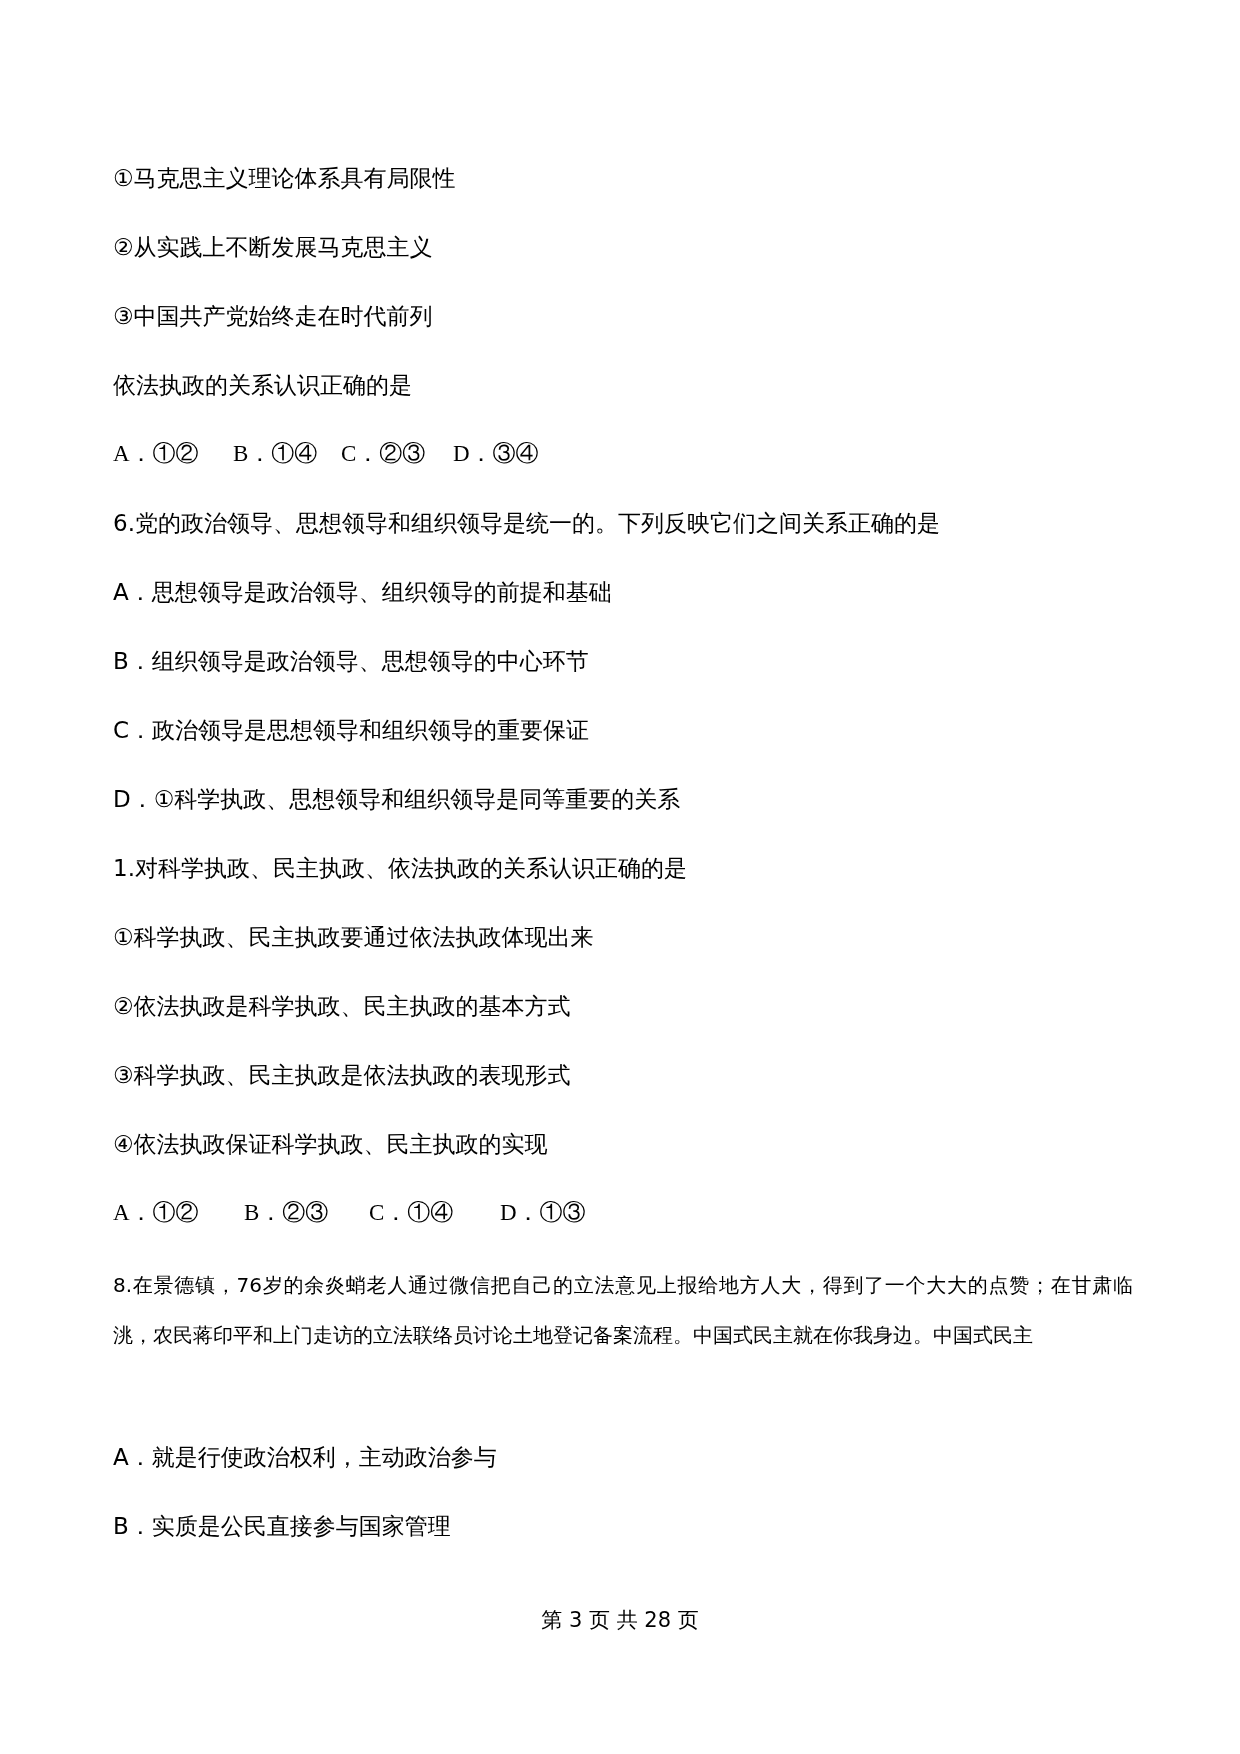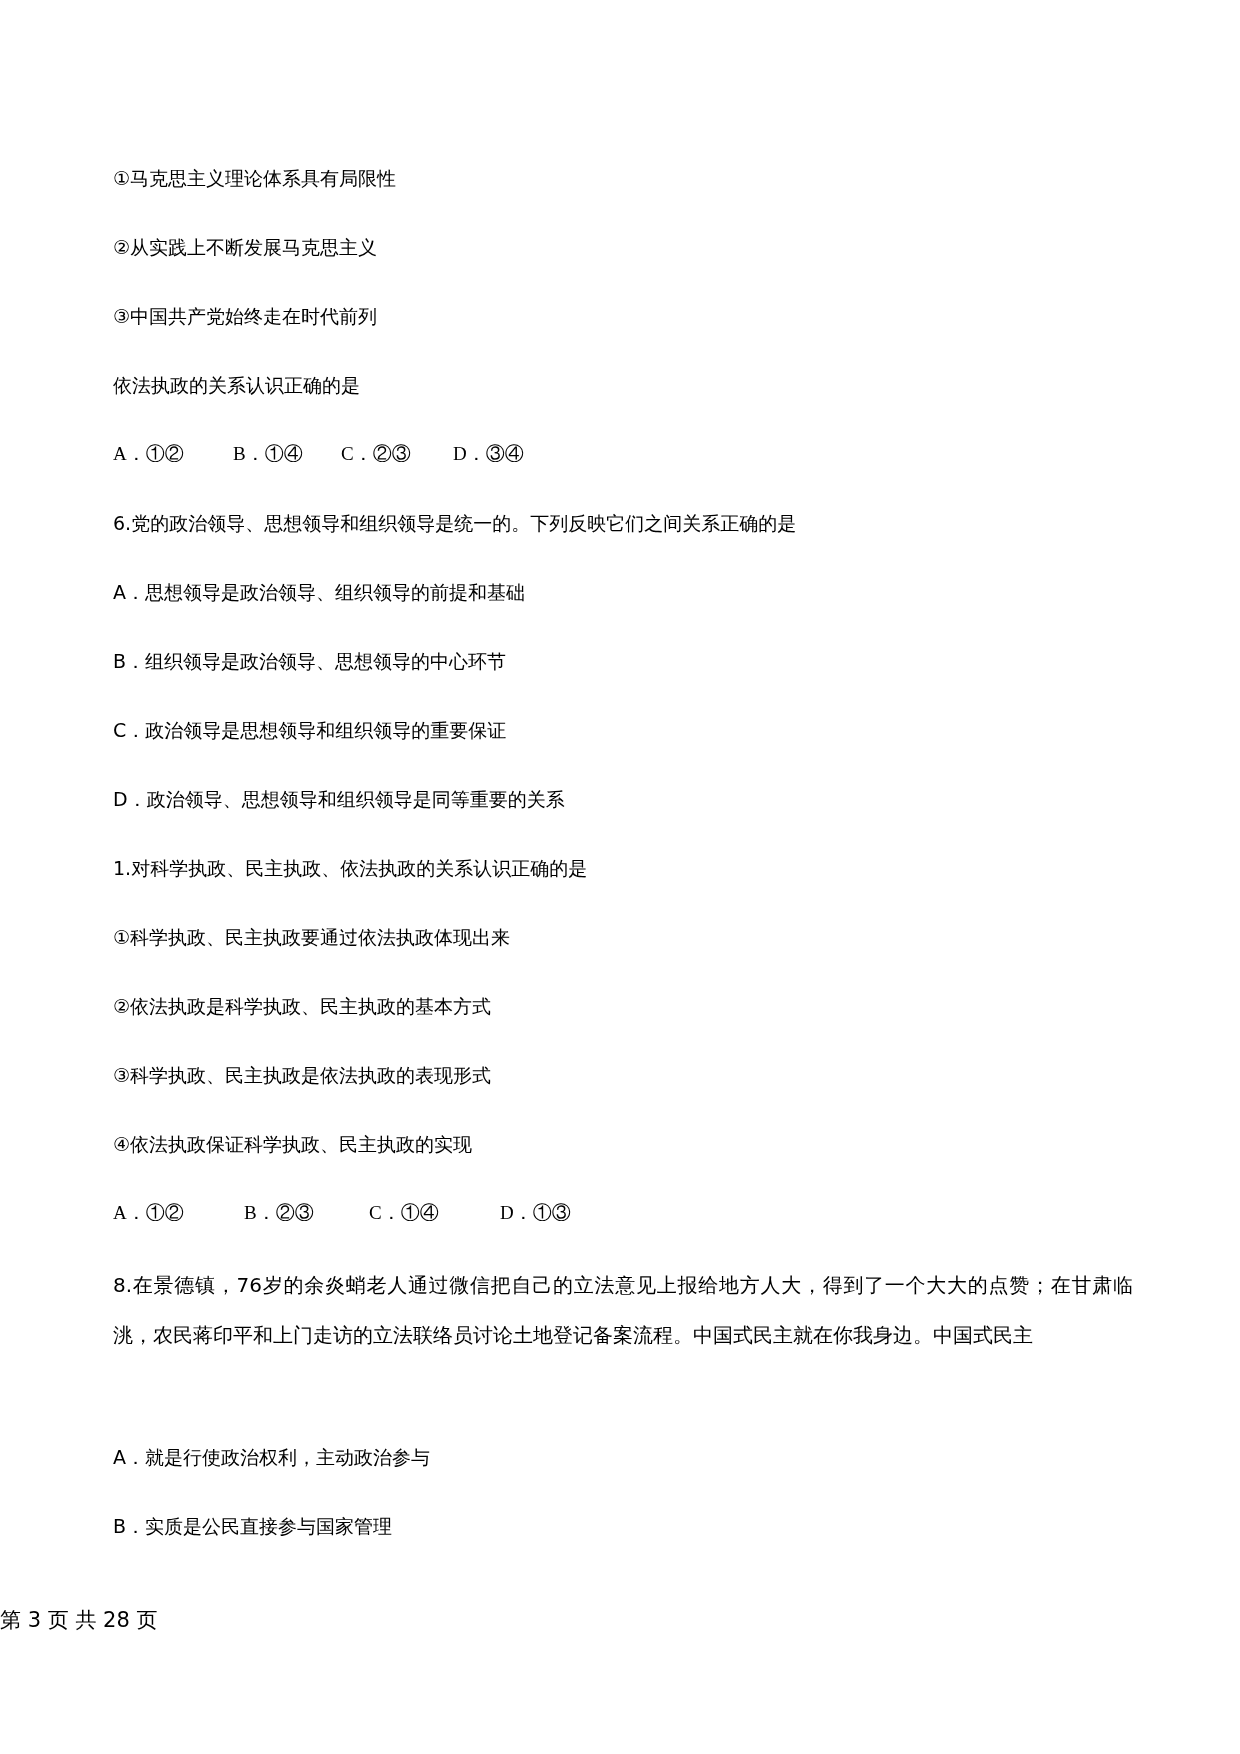--- a/index.html
+++ b/index.html
@@ -1,23 +1,23 @@
 <!DOCTYPE html>
 <html><head>
   <meta charset="utf-8">
   <style>
     html, body { margin: 0; padding: 0; background: #ffffff; }
     body { width: 1240px; height: 1754px; position: relative; overflow: hidden;
            font-family: "DejaVu Sans", "Liberation Sans", sans-serif; color: #000; }
     .page { position: absolute; left: 0; top: 0; width: 1240px; height: 1754px; }
-    .line { position: absolute; left: 113px; font-size: 19px; line-height: 28px; white-space: nowrap; }
+    .line { position: absolute; left: 113px; font-size: 23px; line-height: 28px; white-space: nowrap; }
     .serif { font-family: "Liberation Serif", "DejaVu Serif", serif; }
     .opt { display: inline-block; }
     .q8 { position: absolute; left: 113px; width: 1020px; font-size: 20px; line-height: 50px; text-align: justify; }
-    .footer { position: absolute; left: 0; width: 1240px; top: 1606px; text-align: left; font-size: 21px; line-height: 28px; }
+    .footer { position: absolute; left: 0; width: 1240px; top: 1606px; text-align: center; font-size: 21px; line-height: 28px; }
   </style>
 </head>
 <body>
 
 <div class="page">
 
   <div class="line" style="top:164px">①马克思主义理论体系具有局限性</div>
   <div class="line" style="top:233px">②从实践上不断发展马克思主义</div>
   <div class="line" style="top:302px">③中国共产党始终走在时代前列</div>
   <div class="line" style="top:371px">依法执政的关系认识正确的是</div>
@@ -26,21 +26,21 @@
     <span class="opt" style="position:absolute;left:0">A．①②</span>
     <span class="opt" style="position:absolute;left:120px">B．①④</span>
     <span class="opt" style="position:absolute;left:228px">C．②③</span>
     <span class="opt" style="position:absolute;left:340px">D．③④</span>
   </div>
 
   <div class="line" style="top:509px">6.党的政治领导、思想领导和组织领导是统一的。下列反映它们之间关系正确的是</div>
   <div class="line" style="top:647px">B．组织领导是政治领导、思想领导的中心环节</div>
   <div class="line" style="top:578px">A．思想领导是政治领导、组织领导的前提和基础</div>
   <div class="line" style="top:716px">C．政治领导是思想领导和组织领导的重要保证</div>
-  <div class="line" style="top:785px">D．政治领导、思想领导和组织领导是同等重要的关系</div>
+  <div class="line" style="top:785px">D．①科学执政、思想领导和组织领导是同等重要的关系</div>
 
   <div class="line" style="top:854px">1.对科学执政、民主执政、依法执政的关系认识正确的是</div>
   <div class="line" style="top:923px">①科学执政、民主执政要通过依法执政体现出来</div>
   <div class="line" style="top:1061px">③科学执政、民主执政是依法执政的表现形式</div>
   <div class="line" style="top:992px">②依法执政是科学执政、民主执政的基本方式</div>
   <div class="line" style="top:1130px">④依法执政保证科学执政、民主执政的实现</div>
 
   <div class="line serif" style="top:1199px">
     <span class="opt" style="position:absolute;left:0">A．①②</span>
     <span class="opt" style="position:absolute;left:131px">B．②③</span>

